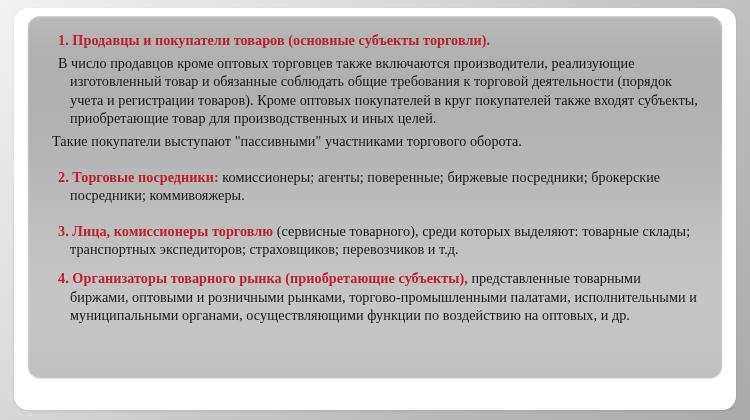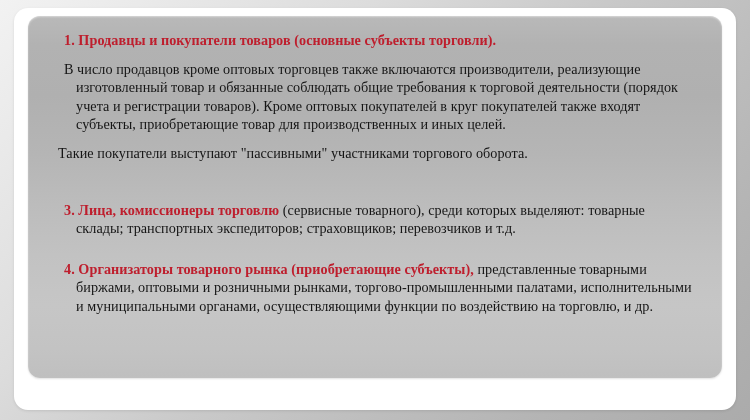--- a/index.html
+++ b/index.html
@@ -68,21 +68,21 @@
     box-shadow: inset 0 1px 2px rgba(255,255,255,0.45),
                 0 1px 2px rgba(0,0,0,0.12);
   }
 
   
   .block {
     color: #151515;
     font-size: 14.2px;
     line-height: 18.6px;
     text-align: left;
-    margin: 10px;
+    margin: 4px;
     letter-spacing: 0.05px;
   }
   .block.hang {
     padding-left: 18px;
     text-indent: -12px;
   }
   .block.plain {
     text-indent: 0;
     padding-left: 0;
   }
@@ -110,24 +110,25 @@
     <div id="content-panel">
 
       <p class="block hang" id="b1"><span class="num">1.</span> <span class="accent">Продавцы и покупатели товаров (основные субъекты торговли).</span></p>
 
       <p class="block hang"><span>В число продавцов кроме оптовых торговцев также включаются производители, реализующие изготовленный товар и обязанные соблюдать общие требования к торговой деятельности (порядок учета и регистрации товаров). Кроме оптовых покупателей в круг покупателей также входят субъекты, приобретающие товар для производственных и иных целей.</span></p>
 
       <p class="block plain"><span>Такие покупатели выступают "пассивными" участниками торгового оборота.</span></p>
 
       <div class="gap-1"></div>
 
+      <p class="block hang"><span class="num">2.</span> <span class="accent">Торговые посредники:</span> <span>комиссионеры; агенты; поверенные; биржевые посредники; брокерские посредники; коммивояжеры.</span></p>
 
       <div class="gap-2"></div>
 
       <p class="block hang"><span class="num">3.</span> <span class="accent">Лица, комиссионеры торговлю</span> <span>(сервисные товарного), среди которых выделяют: товарные склады; транспортных экспедиторов; страховщиков; перевозчиков и т.д.</span></p>
 
       <div class="gap-3"></div>
 
-      <p class="block hang"><span class="num">4.</span> <span class="accent">Организаторы товарного рынка (приобретающие субъекты),</span> <span>представленные товарными биржами, оптовыми и розничными рынками, торгово-промышленными палатами, исполнительными и муниципальными органами, осуществляющими функции по воздействию на торговлю, и др.</span></p>
+      <p class="block hang"><span class="num">4.</span> <span class="accent">Организаторы товарного рынка (приобретающие субъекты),</span> <span>представленные товарными биржами, оптовыми и розничными рынками, торгово-промышленными палатами, исполнительными и муниципальными органами, осуществляющими функции по воздействию на оптовых, и др.</span></p>
 
     </div>
   </div>
 </div>
 
 </body></html>

